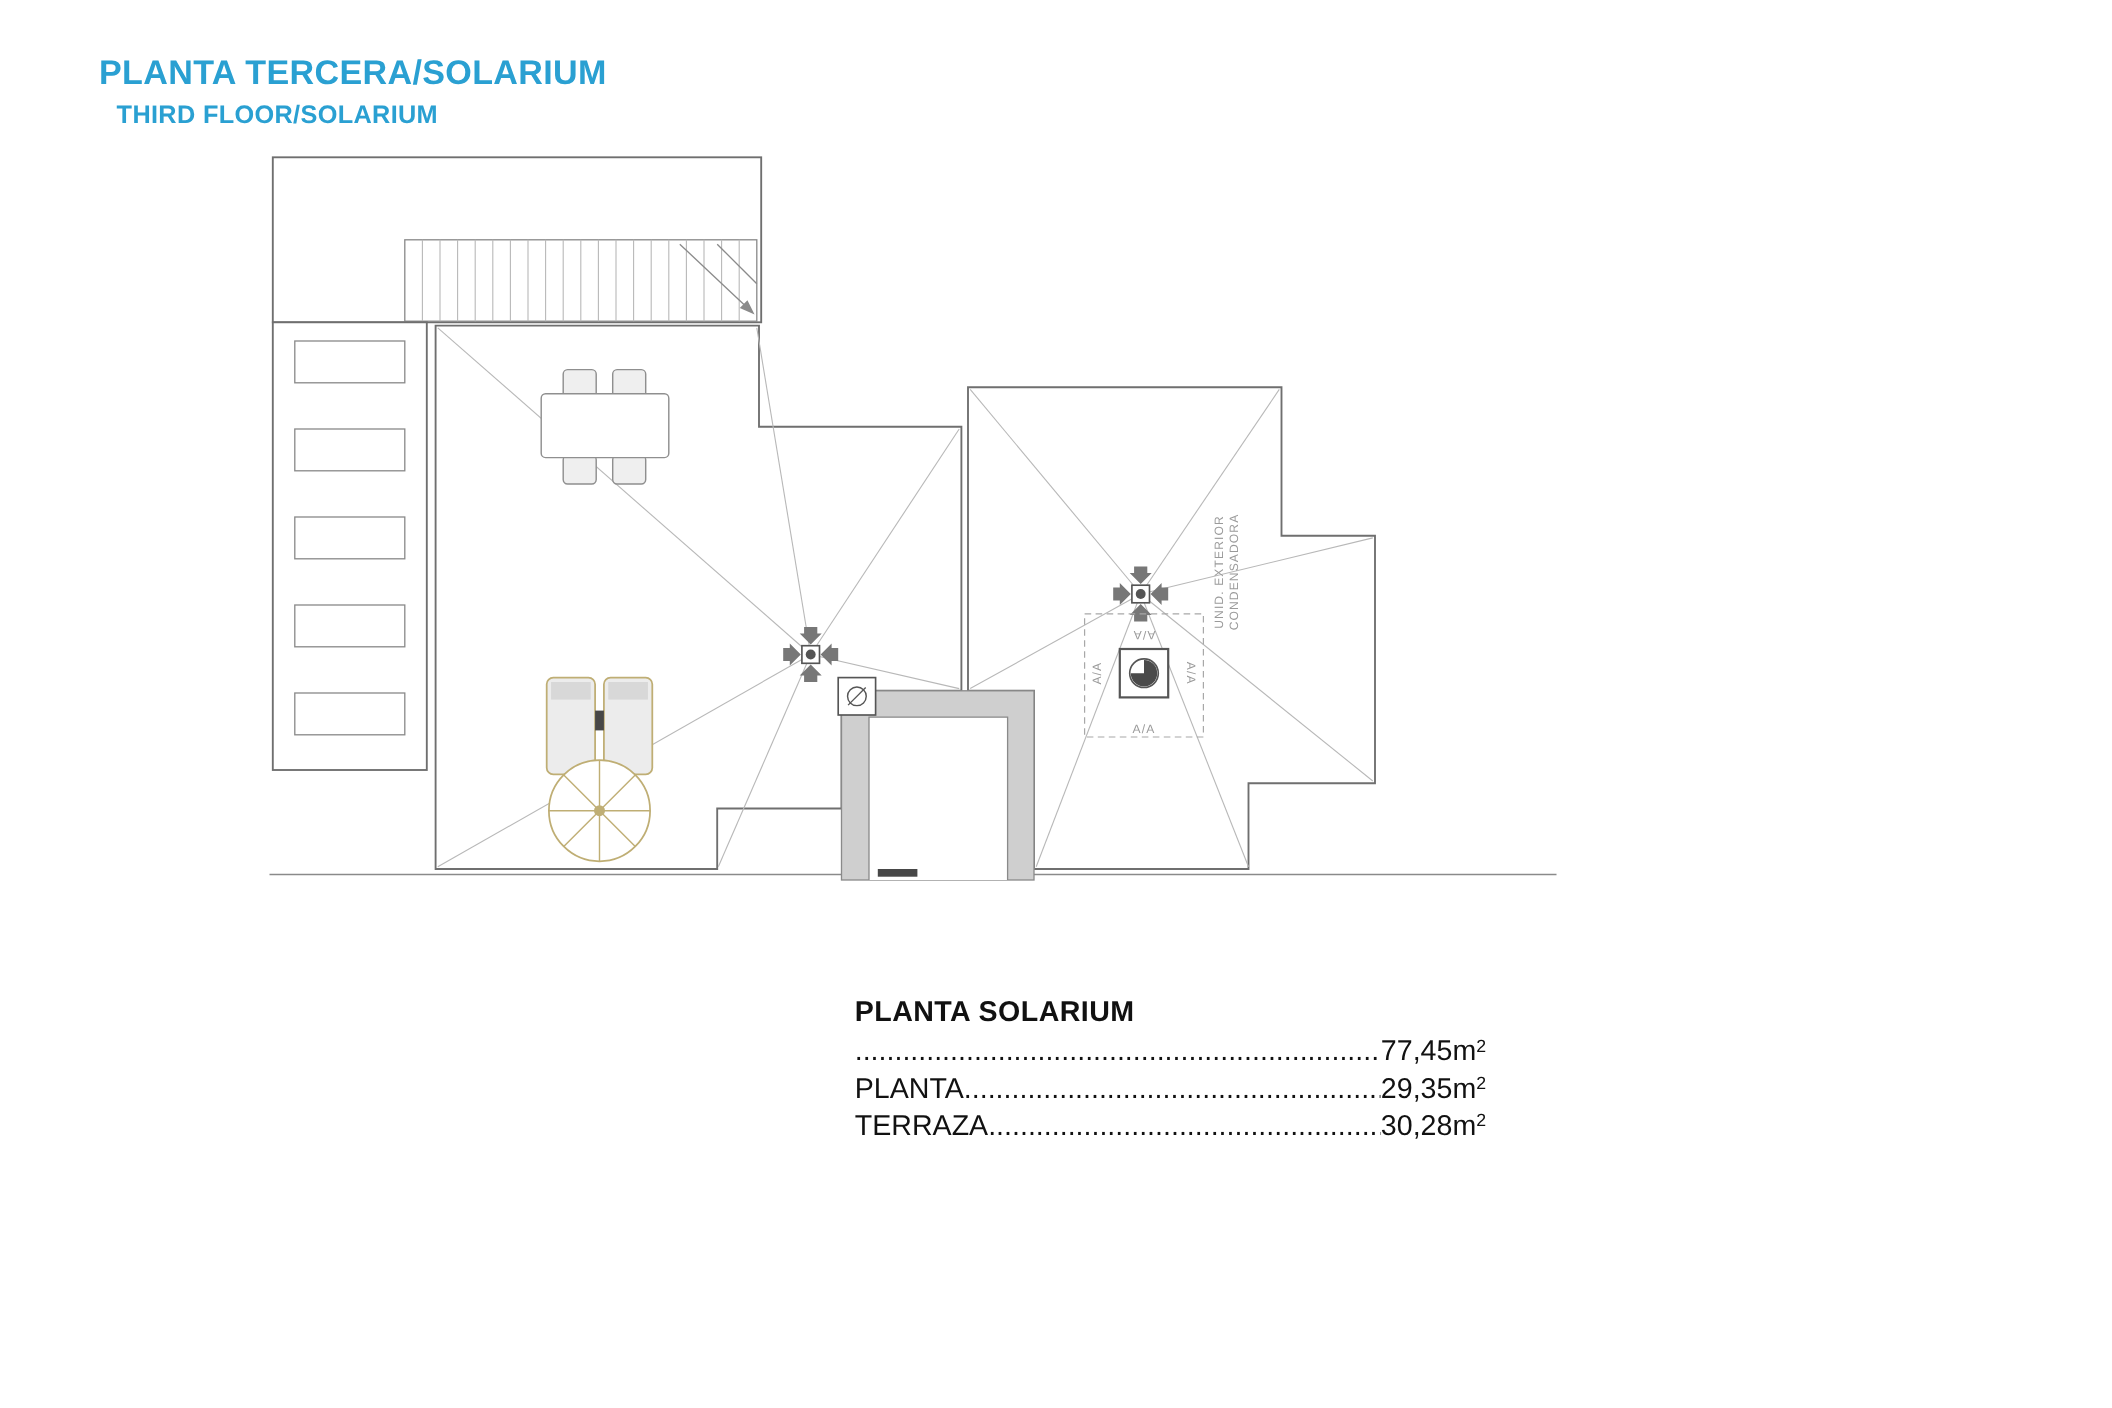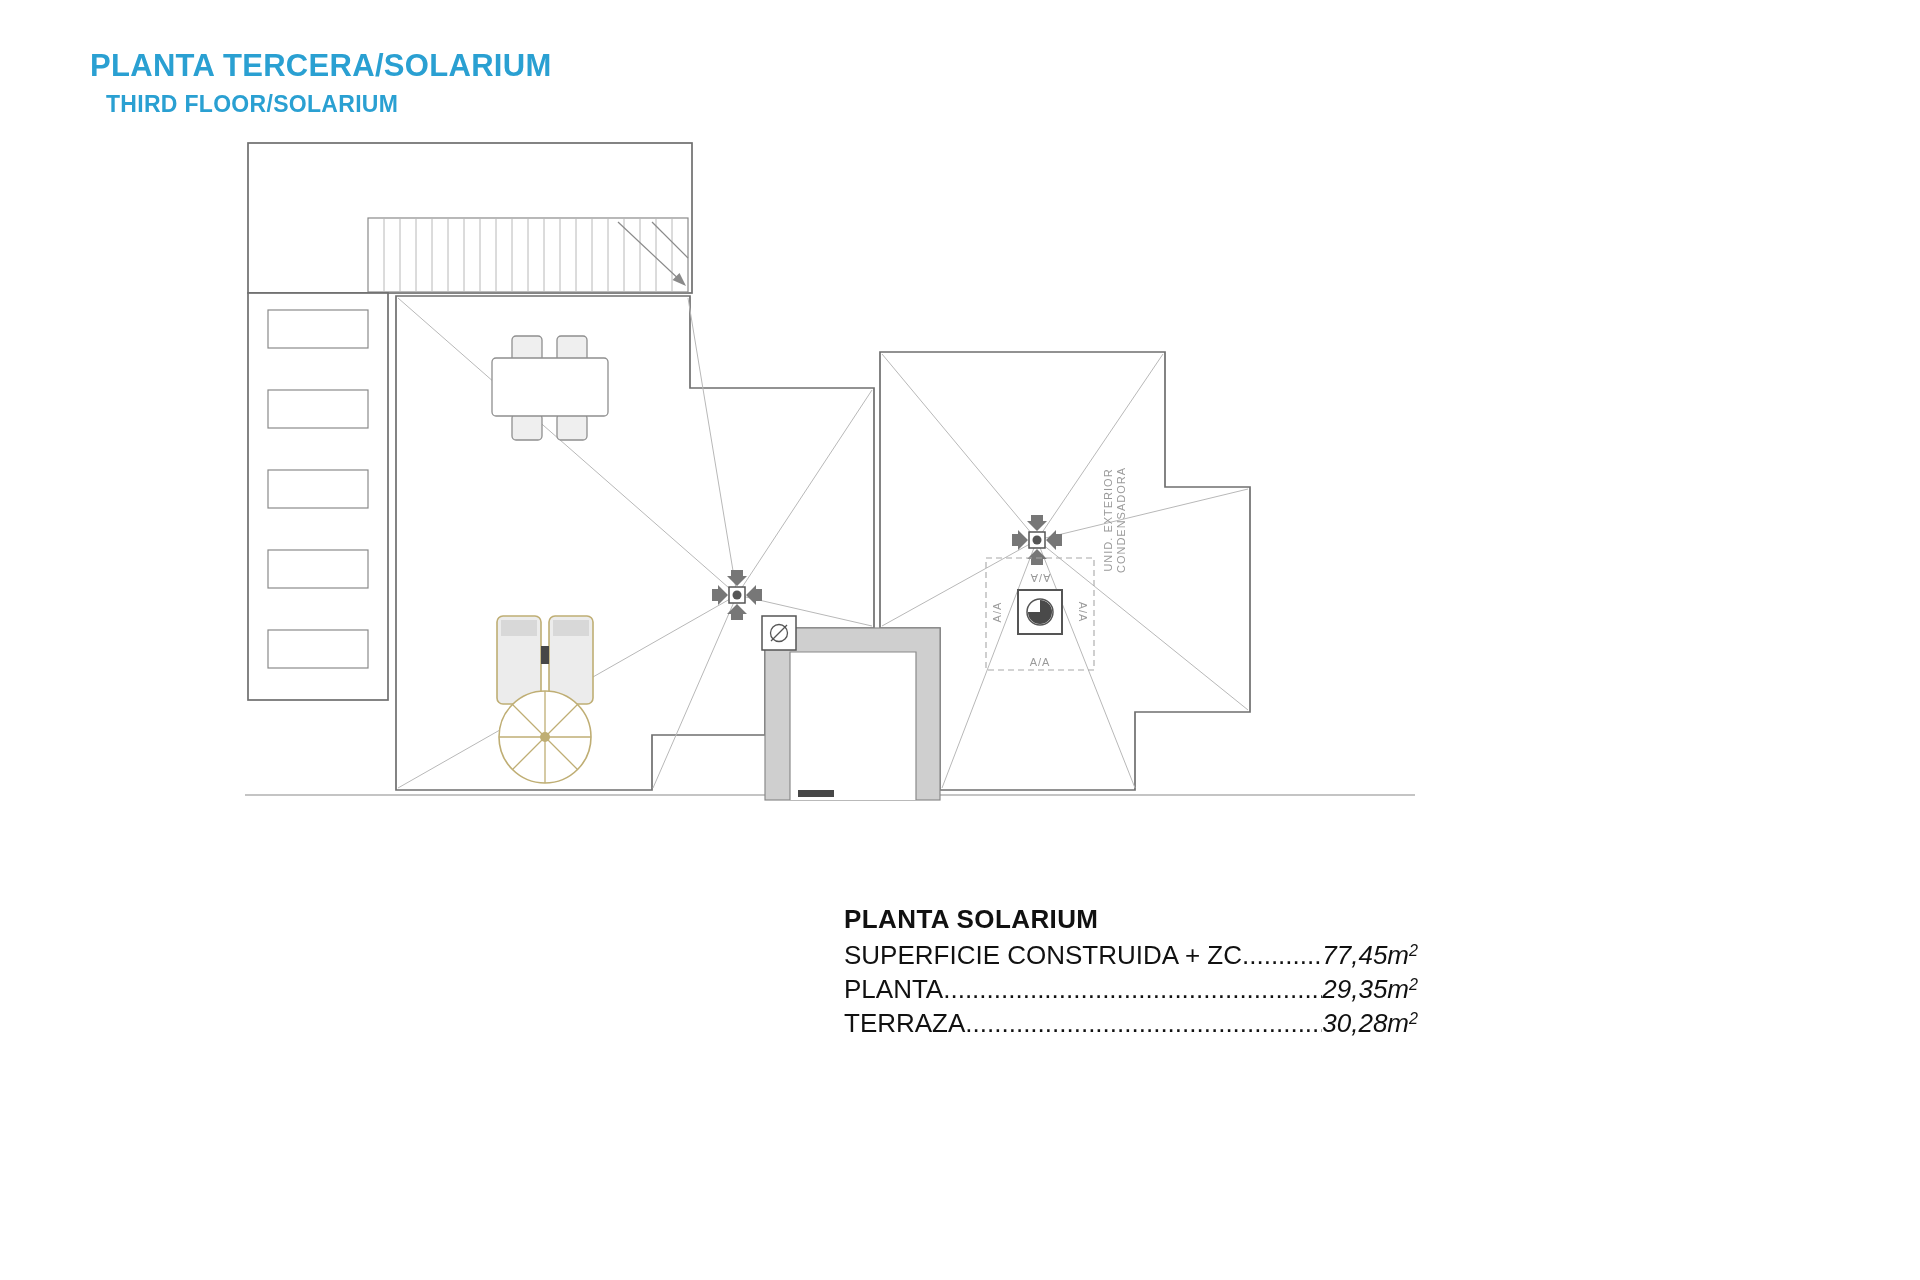--- a/index.html
+++ b/index.html
@@ -51,21 +51,21 @@
   .plantext {
     font-family: "Liberation Sans", sans-serif;
     font-size: 11px;
     fill: #9a9a9a;
     letter-spacing: 1px;
   }
 
   
   .legend {
     position: absolute;
-    left: 844px;
+    left: 777px;
     top: 904px;
     width: 574px;
     color: var(--text, #111111);
   }
   .legend-title {
     font-size: 26px;
     font-weight: 700;
     letter-spacing: 0.4px;
     margin-bottom: 3px;
   }
@@ -76,21 +76,21 @@
     line-height: 34px;
     white-space: nowrap;
   }
   .legend-row .lab { flex: 0 0 auto; }
   .legend-row .leader {
     flex: 1 1 auto;
     min-width: 0;
     overflow: hidden;
     white-space: nowrap;
   }
-  .legend-row .val { flex: 0 0 auto; font-style: italic; }
+  .legend-row .val { flex: 0 0 auto; }
   .legend-row sup { font-size: 62%; vertical-align: 0.5em; line-height: 0; }
 </style>
 </head>
 <body>
 
 <div class="page">
 
   <header class="header">
     <h1>PLANTA TERCERA/SOLARIUM</h1>
     <h2>THIRD FLOOR/SOLARIUM</h2>
@@ -228,21 +228,20 @@
         <text x="0" y="0" text-anchor="middle" class="plantext">UNID. EXTERIOR</text>
         <text x="0" y="13" text-anchor="middle" class="plantext">CONDENSADORA</text>
       </g>
     </g>
   </svg>
 
   <section class="legend">
     <div class="legend-title">PLANTA SOLARIUM</div>
 
     <div class="legend-row">
-      <span class="lab">SUPERFICIE CONSTRUIDA + ZC</span>
       <span class="leader">........................................................................................................................................................</span>
       <span class="val"><span>77,45m</span><sup>2</sup></span>
     </div>
 
     <div class="legend-row">
       <span class="lab">PLANTA</span>
       <span class="leader">........................................................................................................................................................</span>
       <span class="val"><span>29,35m</span><sup>2</sup></span>
     </div>
 

